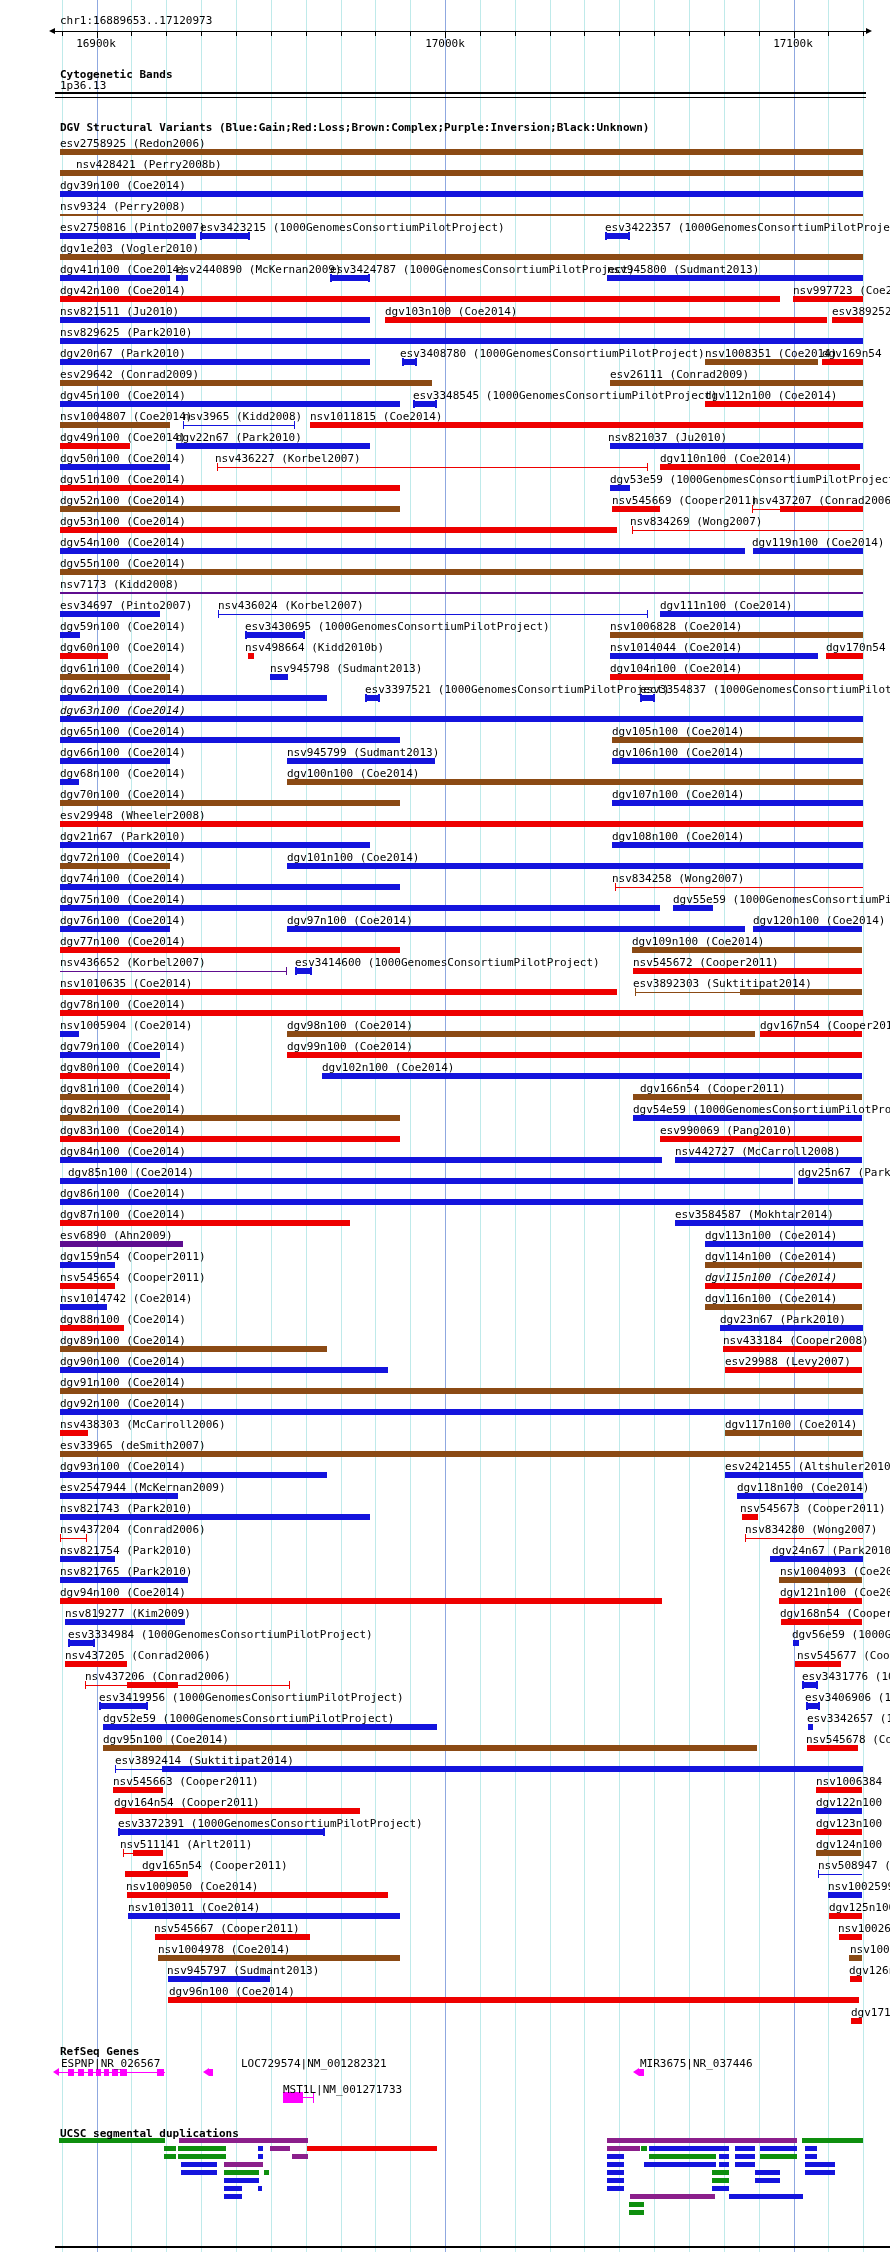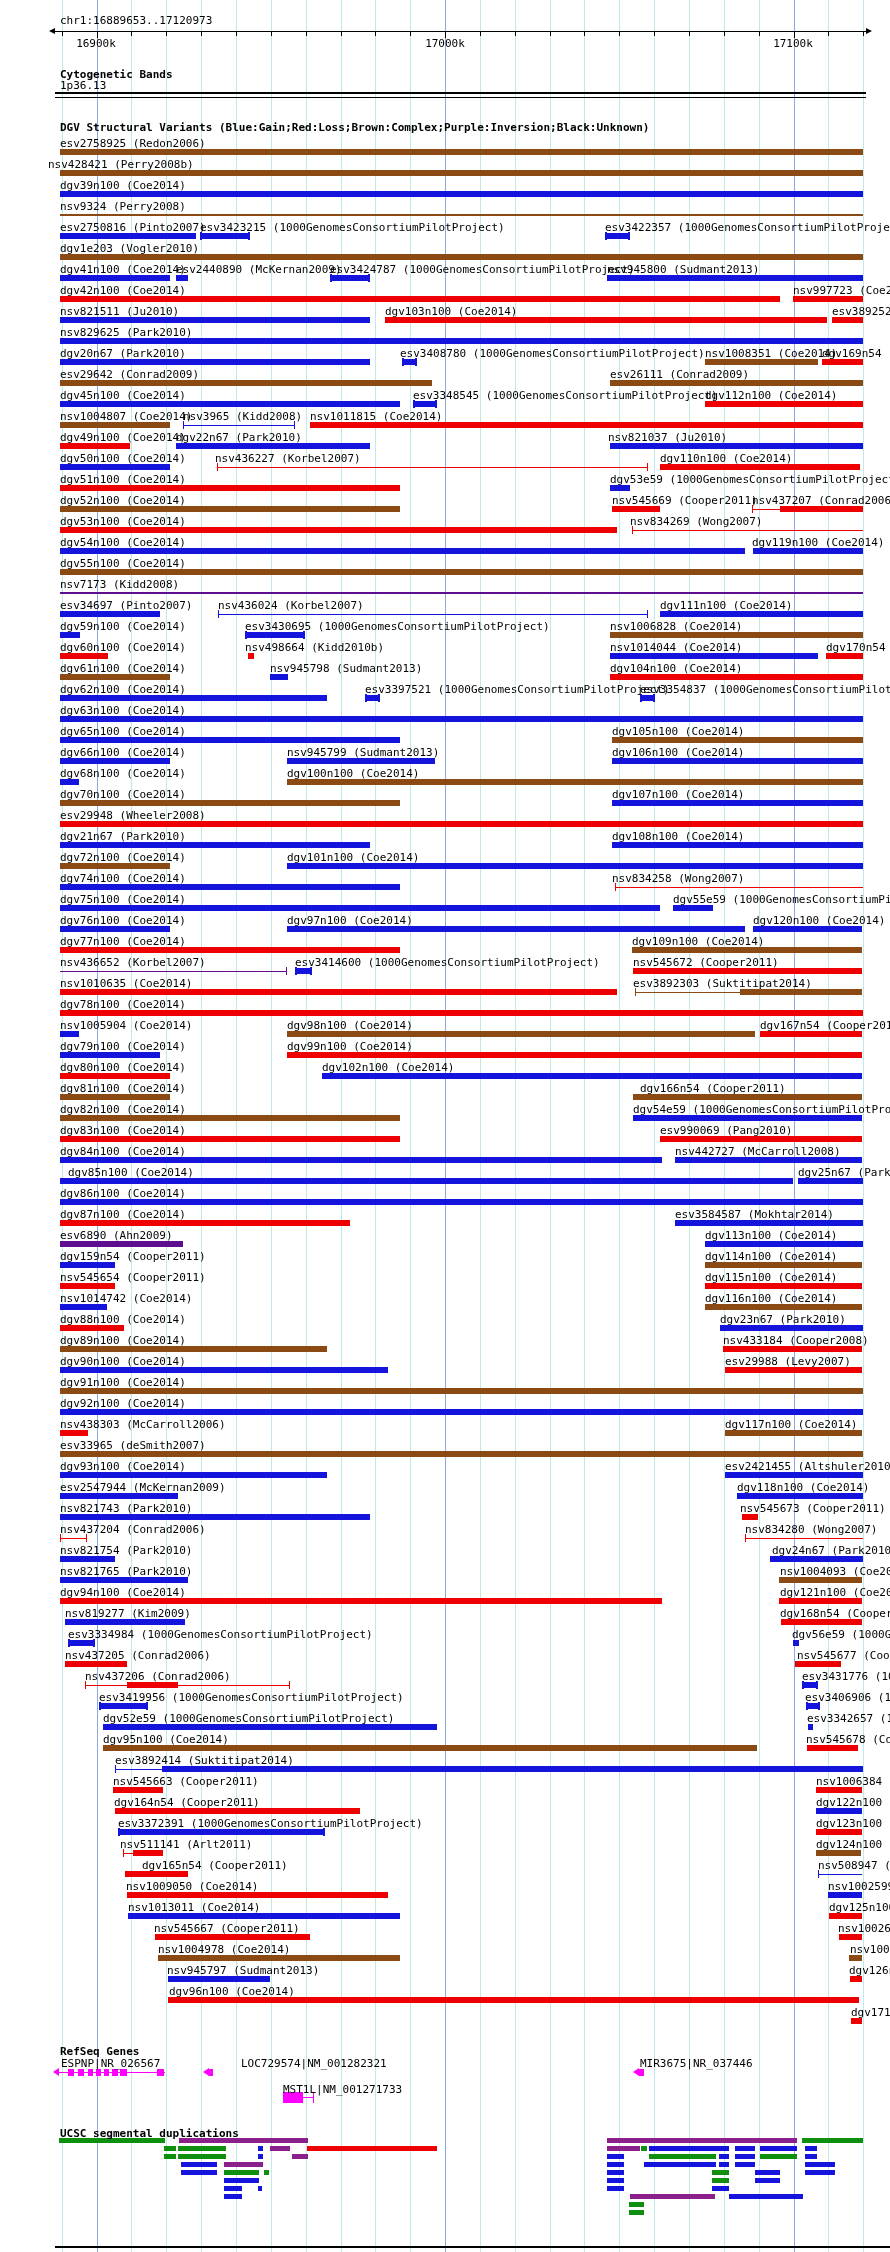--- a/index.html
+++ b/index.html
@@ -82,21 +82,21 @@
 
   <div class="lbl bold" style="left:60px;top:69px">Cytogenetic Bands</div>
   <div class="lbl" style="left:60px;top:80px">1p36.13</div>
   <div class="sep" style="left:55px;top:92px;width:811px;height:2px"></div>
   <div class="sep" style="left:55px;top:97px;width:811px;height:1px"></div>
 
   <div class="lbl bold" style="left:60px;top:122px">DGV Structural Variants (Blue:Gain;Red:Loss;Brown:Complex;Purple:Inversion;Black:Unknown)</div>
   <div id="dgv-rows">
       <div class="lbl" style="left: 60px; top: 138px;">esv2758925 (Redon2006)</div>
       <div class="shape" style="left: 60px; top: 149px; width: 803px; height: 6px; background: rgb(139, 74, 20);"></div>
-      <div class="lbl" style="left: 48px; top: 159px;">nsv428421 (Perry2008b)</div>
+      <div class="lbl" style="left: 76px; top: 159px;">nsv428421 (Perry2008b)</div>
       <div class="shape" style="left: 60px; top: 170px; width: 803px; height: 6px; background: rgb(139, 74, 20);"></div>
       <div class="lbl" style="left: 60px; top: 180px;">dgv39n100 (Coe2014)</div>
       <div class="shape" style="left: 60px; top: 191px; width: 803px; height: 6px; background: rgb(20, 20, 221);"></div>
       <div class="lbl" style="left: 60px; top: 201px;">nsv9324 (Perry2008)</div>
       <div class="shape" style="left: 60px; top: 214px; width: 803px; height: 2px; background: rgb(139, 74, 20);"></div>
       <div class="lbl" style="left: 60px; top: 222px;">esv2750816 (Pinto2007)</div>
       <div class="shape" style="left: 60px; top: 233px; width: 136px; height: 6px; background: rgb(20, 20, 221);"></div>
       <div class="lbl" style="left: 200px; top: 222px;">esv3423215 (1000GenomesConsortiumPilotProject)</div>
       <div class="shape" style="left: 200px; top: 233px; width: 50px; height: 6px; background: rgb(20, 20, 221);"></div>
       <div class="shape" style="left: 200px; top: 232px; width: 2px; height: 8px; background: rgb(20, 20, 221);"></div>
@@ -231,21 +231,21 @@
       <div class="lbl" style="left: 60px; top: 684px;">dgv62n100 (Coe2014)</div>
       <div class="shape" style="left: 60px; top: 695px; width: 267px; height: 6px; background: rgb(20, 20, 221);"></div>
       <div class="lbl" style="left: 365px; top: 684px;">esv3397521 (1000GenomesConsortiumPilotProject)</div>
       <div class="shape" style="left: 365px; top: 695px; width: 15px; height: 6px; background: rgb(20, 20, 221);"></div>
       <div class="shape" style="left: 365px; top: 694px; width: 2px; height: 8px; background: rgb(20, 20, 221);"></div>
       <div class="shape" style="left: 378px; top: 694px; width: 2px; height: 8px; background: rgb(20, 20, 221);"></div>
       <div class="lbl" style="left: 640px; top: 684px;">esv3354837 (1000GenomesConsortiumPilotProject)</div>
       <div class="shape" style="left: 640px; top: 695px; width: 15px; height: 6px; background: rgb(20, 20, 221);"></div>
       <div class="shape" style="left: 640px; top: 694px; width: 2px; height: 8px; background: rgb(20, 20, 221);"></div>
       <div class="shape" style="left: 653px; top: 694px; width: 2px; height: 8px; background: rgb(20, 20, 221);"></div>
-      <div class="lbl" style="left: 60px; top: 705px;">dgv63n100 (Coe2014)</div>
+      <div class="lbl" style="left: 60px; top: 705px; font-style: italic;">dgv63n100 (Coe2014)</div>
       <div class="shape" style="left: 60px; top: 716px; width: 803px; height: 6px; background: rgb(20, 20, 221);"></div>
       <div class="lbl" style="left: 60px; top: 726px;">dgv65n100 (Coe2014)</div>
       <div class="shape" style="left: 60px; top: 737px; width: 340px; height: 6px; background: rgb(20, 20, 221);"></div>
       <div class="lbl" style="left: 612px; top: 726px;">dgv105n100 (Coe2014)</div>
       <div class="shape" style="left: 612px; top: 737px; width: 251px; height: 6px; background: rgb(139, 74, 20);"></div>
       <div class="lbl" style="left: 60px; top: 747px;">dgv66n100 (Coe2014)</div>
       <div class="shape" style="left: 60px; top: 758px; width: 110px; height: 6px; background: rgb(20, 20, 221);"></div>
       <div class="lbl" style="left: 287px; top: 747px;">nsv945799 (Sudmant2013)</div>
       <div class="shape" style="left: 287px; top: 758px; width: 148px; height: 6px; background: rgb(20, 20, 221);"></div>
       <div class="lbl" style="left: 612px; top: 747px;">dgv106n100 (Coe2014)</div>
@@ -347,21 +347,21 @@
       <div class="lbl" style="left: 60px; top: 1230px;">esv6890 (Ahn2009)</div>
       <div class="shape" style="left: 60px; top: 1241px; width: 123px; height: 6px; background: rgb(94, 13, 143);"></div>
       <div class="lbl" style="left: 705px; top: 1230px;">dgv113n100 (Coe2014)</div>
       <div class="shape" style="left: 705px; top: 1241px; width: 158px; height: 6px; background: rgb(20, 20, 221);"></div>
       <div class="lbl" style="left: 60px; top: 1251px;">dgv159n54 (Cooper2011)</div>
       <div class="shape" style="left: 60px; top: 1262px; width: 55px; height: 6px; background: rgb(20, 20, 221);"></div>
       <div class="lbl" style="left: 705px; top: 1251px;">dgv114n100 (Coe2014)</div>
       <div class="shape" style="left: 705px; top: 1262px; width: 157px; height: 6px; background: rgb(139, 74, 20);"></div>
       <div class="lbl" style="left: 60px; top: 1272px;">nsv545654 (Cooper2011)</div>
       <div class="shape" style="left: 60px; top: 1283px; width: 55px; height: 6px; background: rgb(238, 0, 0);"></div>
-      <div class="lbl" style="left: 705px; top: 1272px;">dgv115n100 (Coe2014)</div>
+      <div class="lbl" style="left: 705px; top: 1272px; font-style: italic;">dgv115n100 (Coe2014)</div>
       <div class="shape" style="left: 705px; top: 1283px; width: 157px; height: 6px; background: rgb(238, 0, 0);"></div>
       <div class="lbl" style="left: 60px; top: 1293px;">nsv1014742 (Coe2014)</div>
       <div class="shape" style="left: 60px; top: 1304px; width: 47px; height: 6px; background: rgb(20, 20, 221);"></div>
       <div class="lbl" style="left: 705px; top: 1293px;">dgv116n100 (Coe2014)</div>
       <div class="shape" style="left: 705px; top: 1304px; width: 157px; height: 6px; background: rgb(139, 74, 20);"></div>
       <div class="lbl" style="left: 60px; top: 1314px;">dgv88n100 (Coe2014)</div>
       <div class="shape" style="left: 60px; top: 1325px; width: 64px; height: 6px; background: rgb(238, 0, 0);"></div>
       <div class="lbl" style="left: 720px; top: 1314px;">dgv23n67 (Park2010)</div>
       <div class="shape" style="left: 720px; top: 1325px; width: 143px; height: 6px; background: rgb(20, 20, 221);"></div>
       <div class="lbl" style="left: 60px; top: 1335px;">dgv89n100 (Coe2014)</div>

